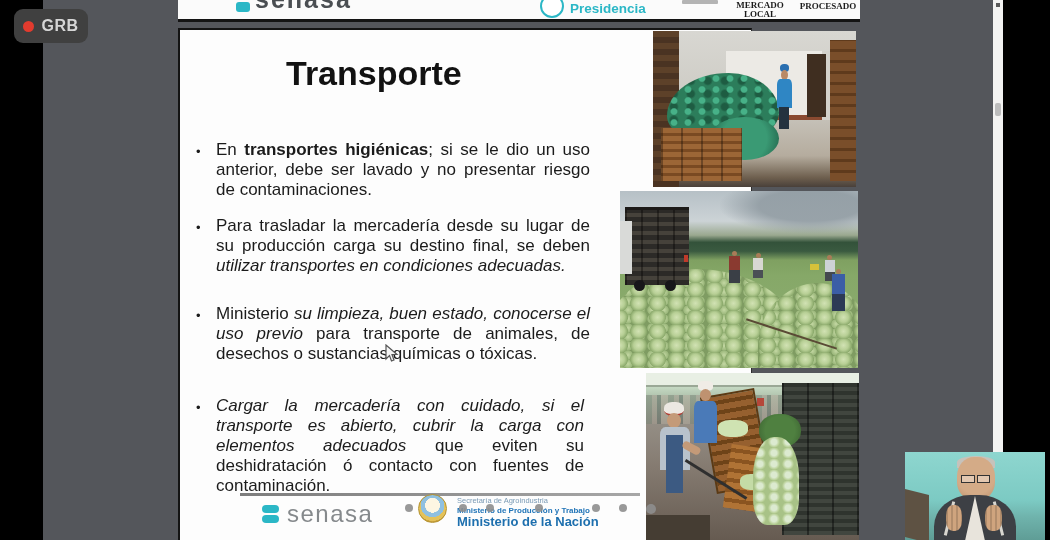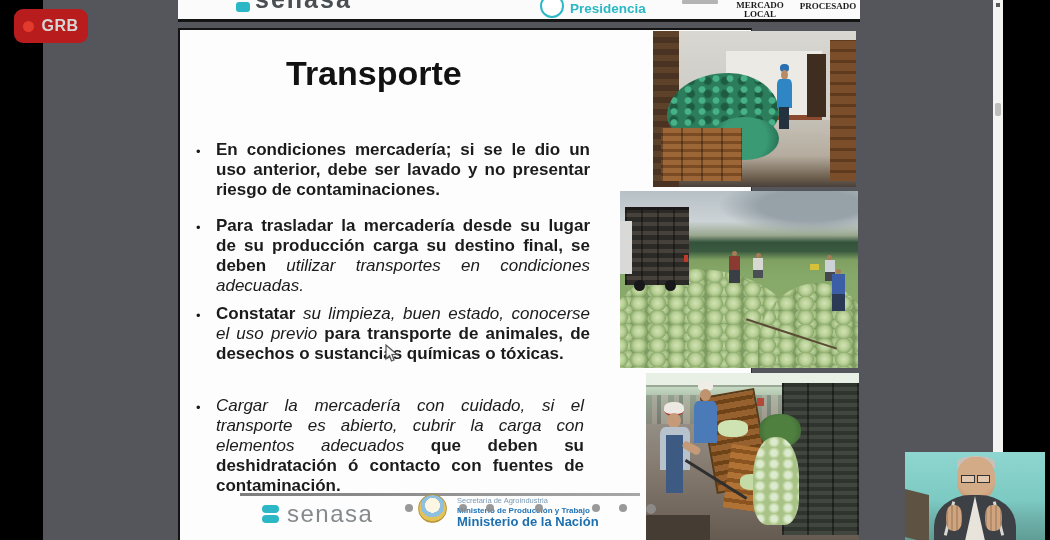--- a/index.html
+++ b/index.html
@@ -5,21 +5,21 @@
   html,body{margin:0;padding:0;background:#000;}
   .stage{position:relative;width:1050px;height:540px;overflow:hidden;
          font-family:"Liberation Sans",sans-serif;background:#54565b;}
   .abs{position:absolute;}
 
   
   .black-left{left:0;top:0;width:43px;height:540px;background:#000;}
   .black-right{left:1003px;top:0;width:47px;height:540px;background:#000;}
 
   
-  .grb{left:14px;top:9px;width:74px;height:34px;background:#b91c1c;border-radius:9px;
+  .grb{left:14px;top:9px;width:74px;height:34px;background:#404040;border-radius:9px;
        display:flex;align-items:center;justify-content:center;gap:7px;z-index:11;}
   .grb .dot{width:11px;height:11px;border-radius:50%;background:#e23b2e;}
   .grb .lbl{color:#d6d6d6;font-size:16px;font-weight:bold;letter-spacing:.5px;}
 
   
   .topstrip{left:178px;top:0;width:682px;height:19px;background:#fbfbfb;
             border-bottom:3px solid #141414;overflow:hidden;z-index:3;}
   .ts-senasa{left:77px;top:-15px;font-size:25px;font-weight:bold;color:#4a4e52;letter-spacing:2px;}
   .ts-sicon{left:58px;top:2px;width:14px;height:10px;background:#2bb7c6;border-radius:3px;}
   .ts-emblem{left:362px;top:-6px;width:20px;height:20px;border:2px solid #2bb7c6;
@@ -32,21 +32,21 @@
   .ts-pro{left:615px;top:2px;width:70px;}
 
   
   .slide{left:178px;top:28px;width:574px;height:512px;background:#fdfdfd;
          border-top:2px solid #141414;border-left:2px solid #141414;
          border-right:1px solid #2e2e2e;box-sizing:border-box;z-index:1;}
   .title{left:106px;top:24px;font-size:34px;font-weight:bold;color:#121212;}
   .bullet{left:12px;width:398px;padding-left:24px;box-sizing:border-box;
           font-size:17px;line-height:20px;color:#1b1b1b;text-align:justify;}
   .bullet .mark{position:absolute;left:4px;top:2px;font-size:13px;color:#1b1b1b;}
-  .seg-n{font-weight:bold;font-style:normal;}
+  .seg-n{font-weight:normal;font-style:normal;}
   .seg-b{font-weight:bold;}
   .seg-bi{font-weight:normal;font-style:italic;}
   .b1{top:110px;} .b2{top:186px;} .b3{top:274px;} .b4{top:366px;width:392px;}
 
   .divider{left:60px;top:463px;width:400px;height:3px;
            background:linear-gradient(90deg,#7d7d7d,#a7a7a7);z-index:4;}
 
   
   .f-senasa{left:82px;top:470px;display:flex;align-items:center;gap:8px;z-index:4;}
   .f-sicon{width:17px;height:20px;position:relative;}
@@ -206,33 +206,33 @@
       <div>LOCAL</div>
     </div>
     <div class="abs ts-col ts-pro">PROCESADO</div>
   </div>
 
   <div class="abs slide">
     <div class="abs title">Transporte</div>
 
     <div class="abs bullet b1">
       <span class="mark">•</span>
-      <span class="bullet-text"><span class="seg-n">En </span><span class="seg-b">condiciones mercadería</span><span class="seg-n">; si se le dio un uso anterior, debe ser lavado y no presentar riesgo de contaminaciones.</span></span>
+      <span class="bullet-text"><span class="seg-n">En </span><span class="seg-b">transportes higiénicas</span><span class="seg-n">; si se le dio un uso anterior, debe ser lavado y no presentar riesgo de contaminaciones.</span></span>
     </div>
     <div class="abs bullet b2">
       <span class="mark">•</span>
       <span class="bullet-text"><span class="seg-n">Para trasladar la mercadería desde su lugar de su producción carga su destino final, se deben </span><span class="seg-bi">utilizar transportes en condiciones adecuadas.</span></span>
     </div>
     <div class="abs bullet b3">
       <span class="mark">•</span>
-      <span class="bullet-text"><span class="seg-n">Constatar </span><span class="seg-bi">su limpieza, buen estado, conocerse el uso previo</span><span class="seg-n"> para transporte de animales, de desechos o sustancias químicas o tóxicas.</span></span>
+      <span class="bullet-text"><span class="seg-n">Ministerio </span><span class="seg-bi">su limpieza, buen estado, conocerse el uso previo</span><span class="seg-n"> para transporte de animales, de desechos o sustancias químicas o tóxicas.</span></span>
     </div>
     <div class="abs bullet b4">
       <span class="mark">•</span>
-      <span class="bullet-text"><span class="seg-bi">Cargar la mercadería con cuidado, si el transporte es abierto, cubrir la carga con elementos adecuados</span><span class="seg-n"> que deben su deshidratación ó contacto con fuentes de contaminación.</span></span>
+      <span class="bullet-text"><span class="seg-bi">Cargar la mercadería con cuidado, si el transporte es abierto, cubrir la carga con elementos adecuados</span><span class="seg-n"> que eviten su deshidratación ó contacto con fuentes de contaminación.</span></span>
     </div>
 
     <div class="abs divider"></div>
 
     <div class="abs f-senasa">
       <span class="f-sicon">
           <i class="t"></i>
           <i class="b"></i>
         </span>
       <span class="f-slogo">senasa</span>

